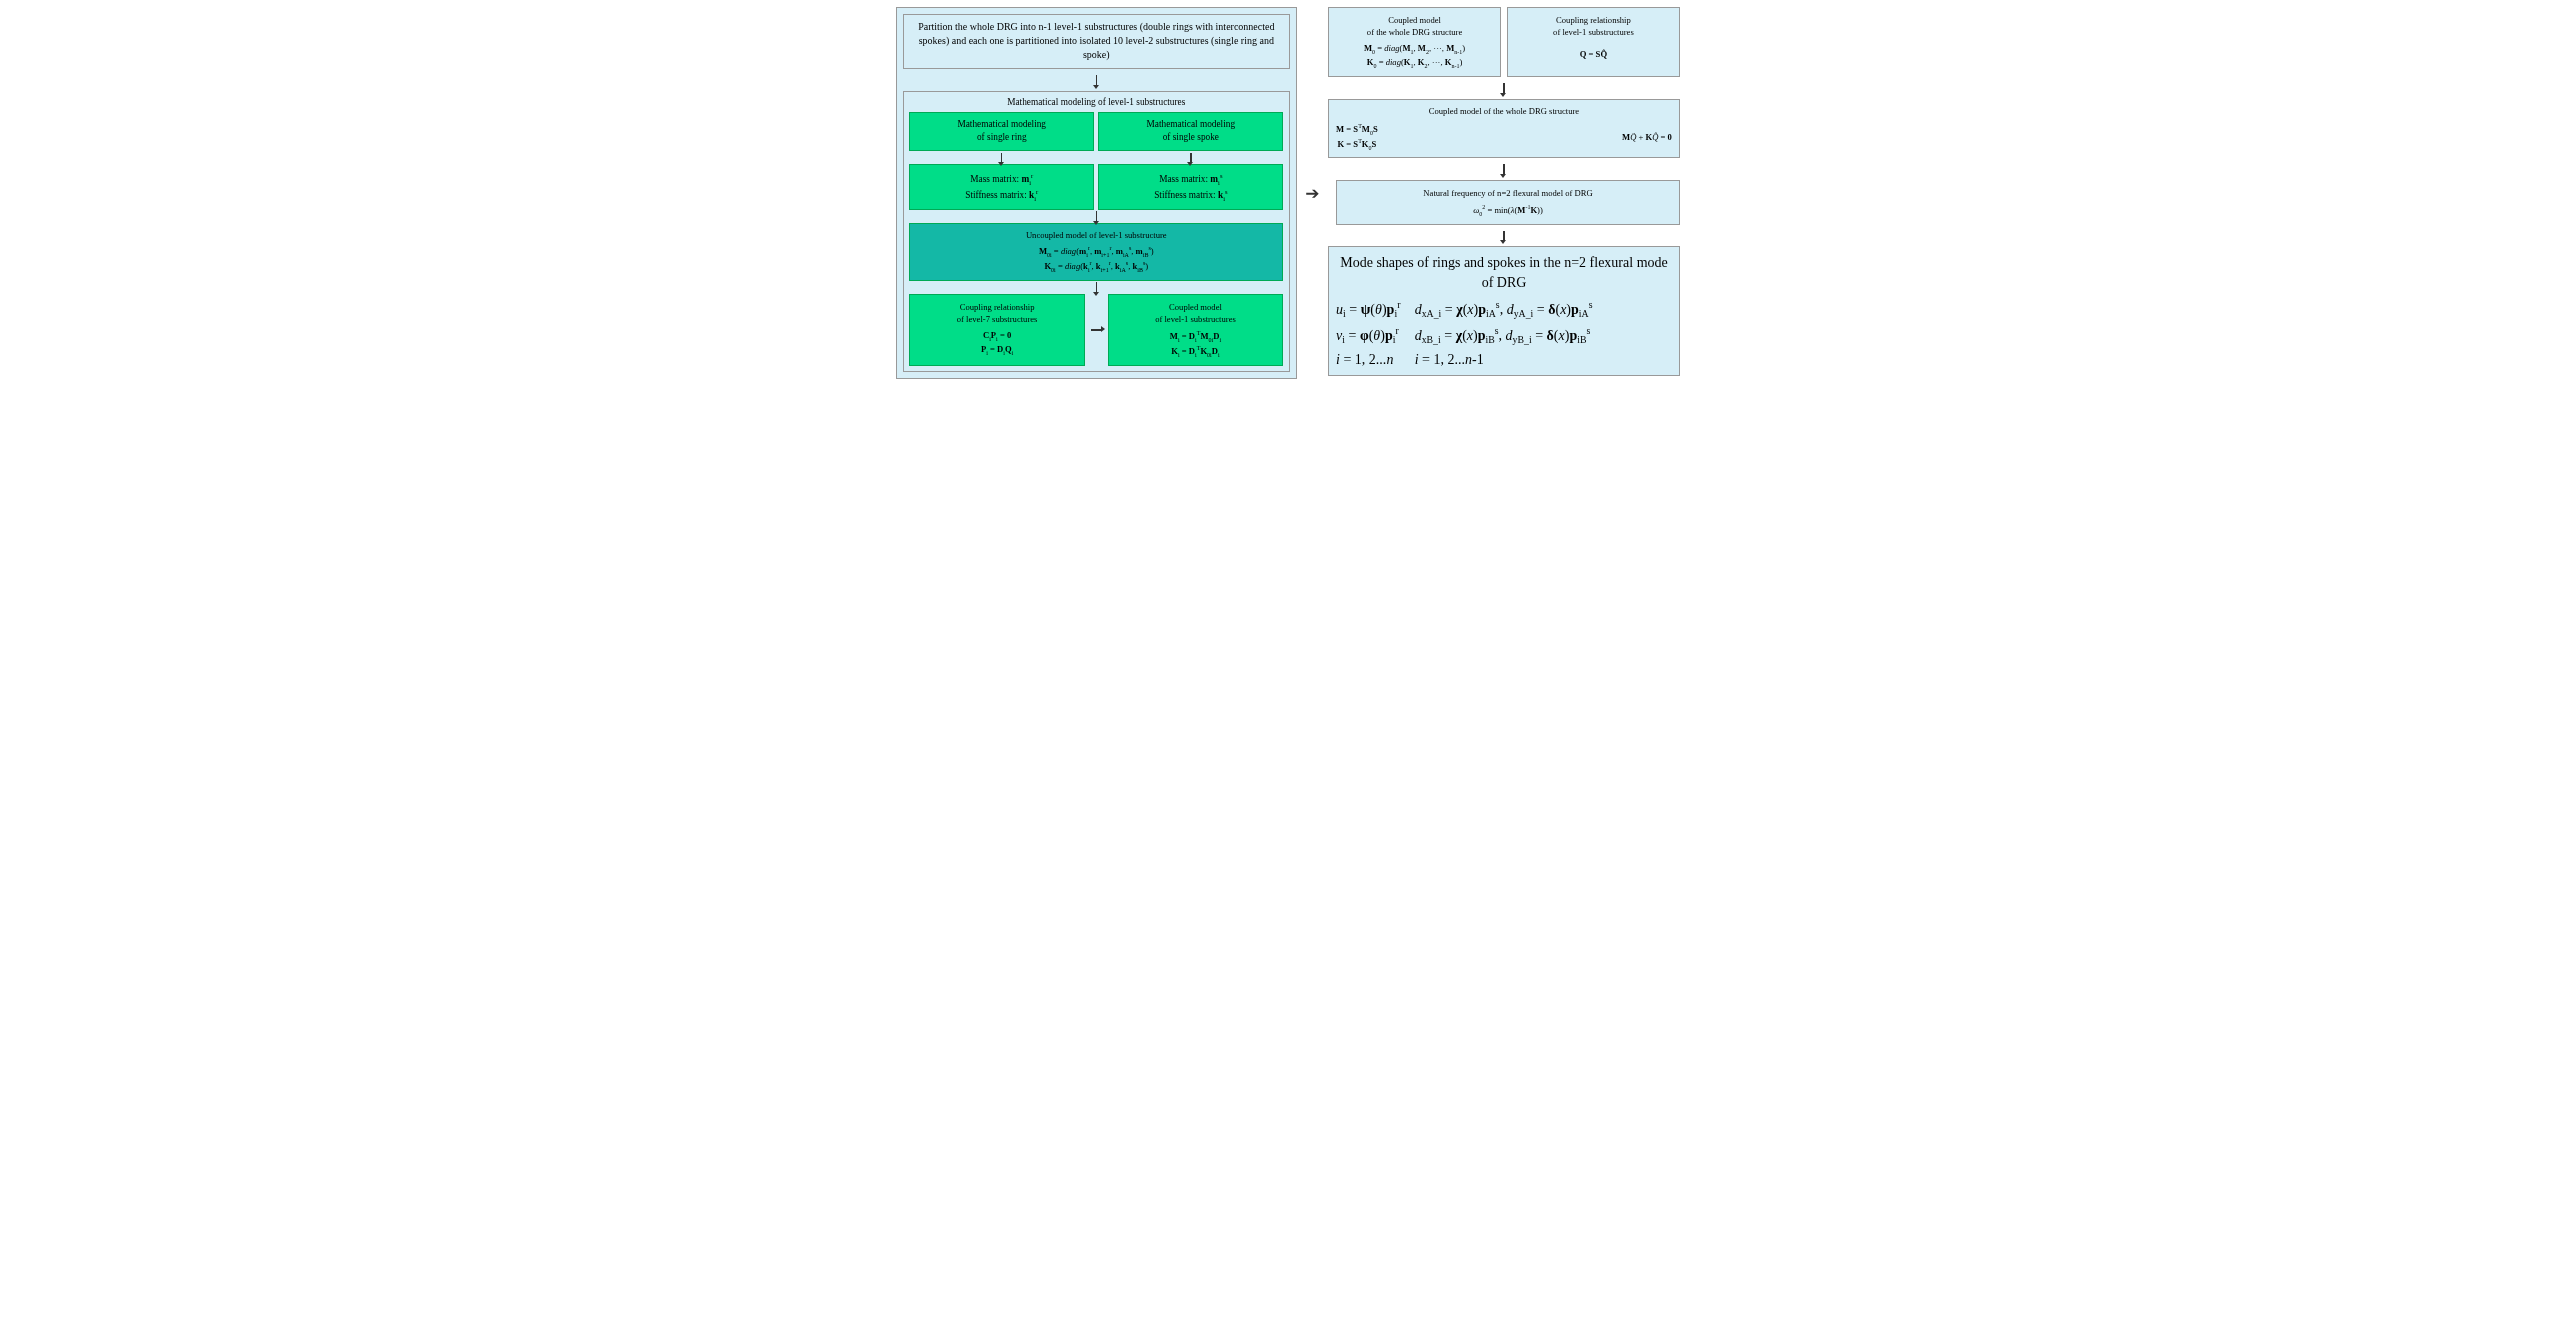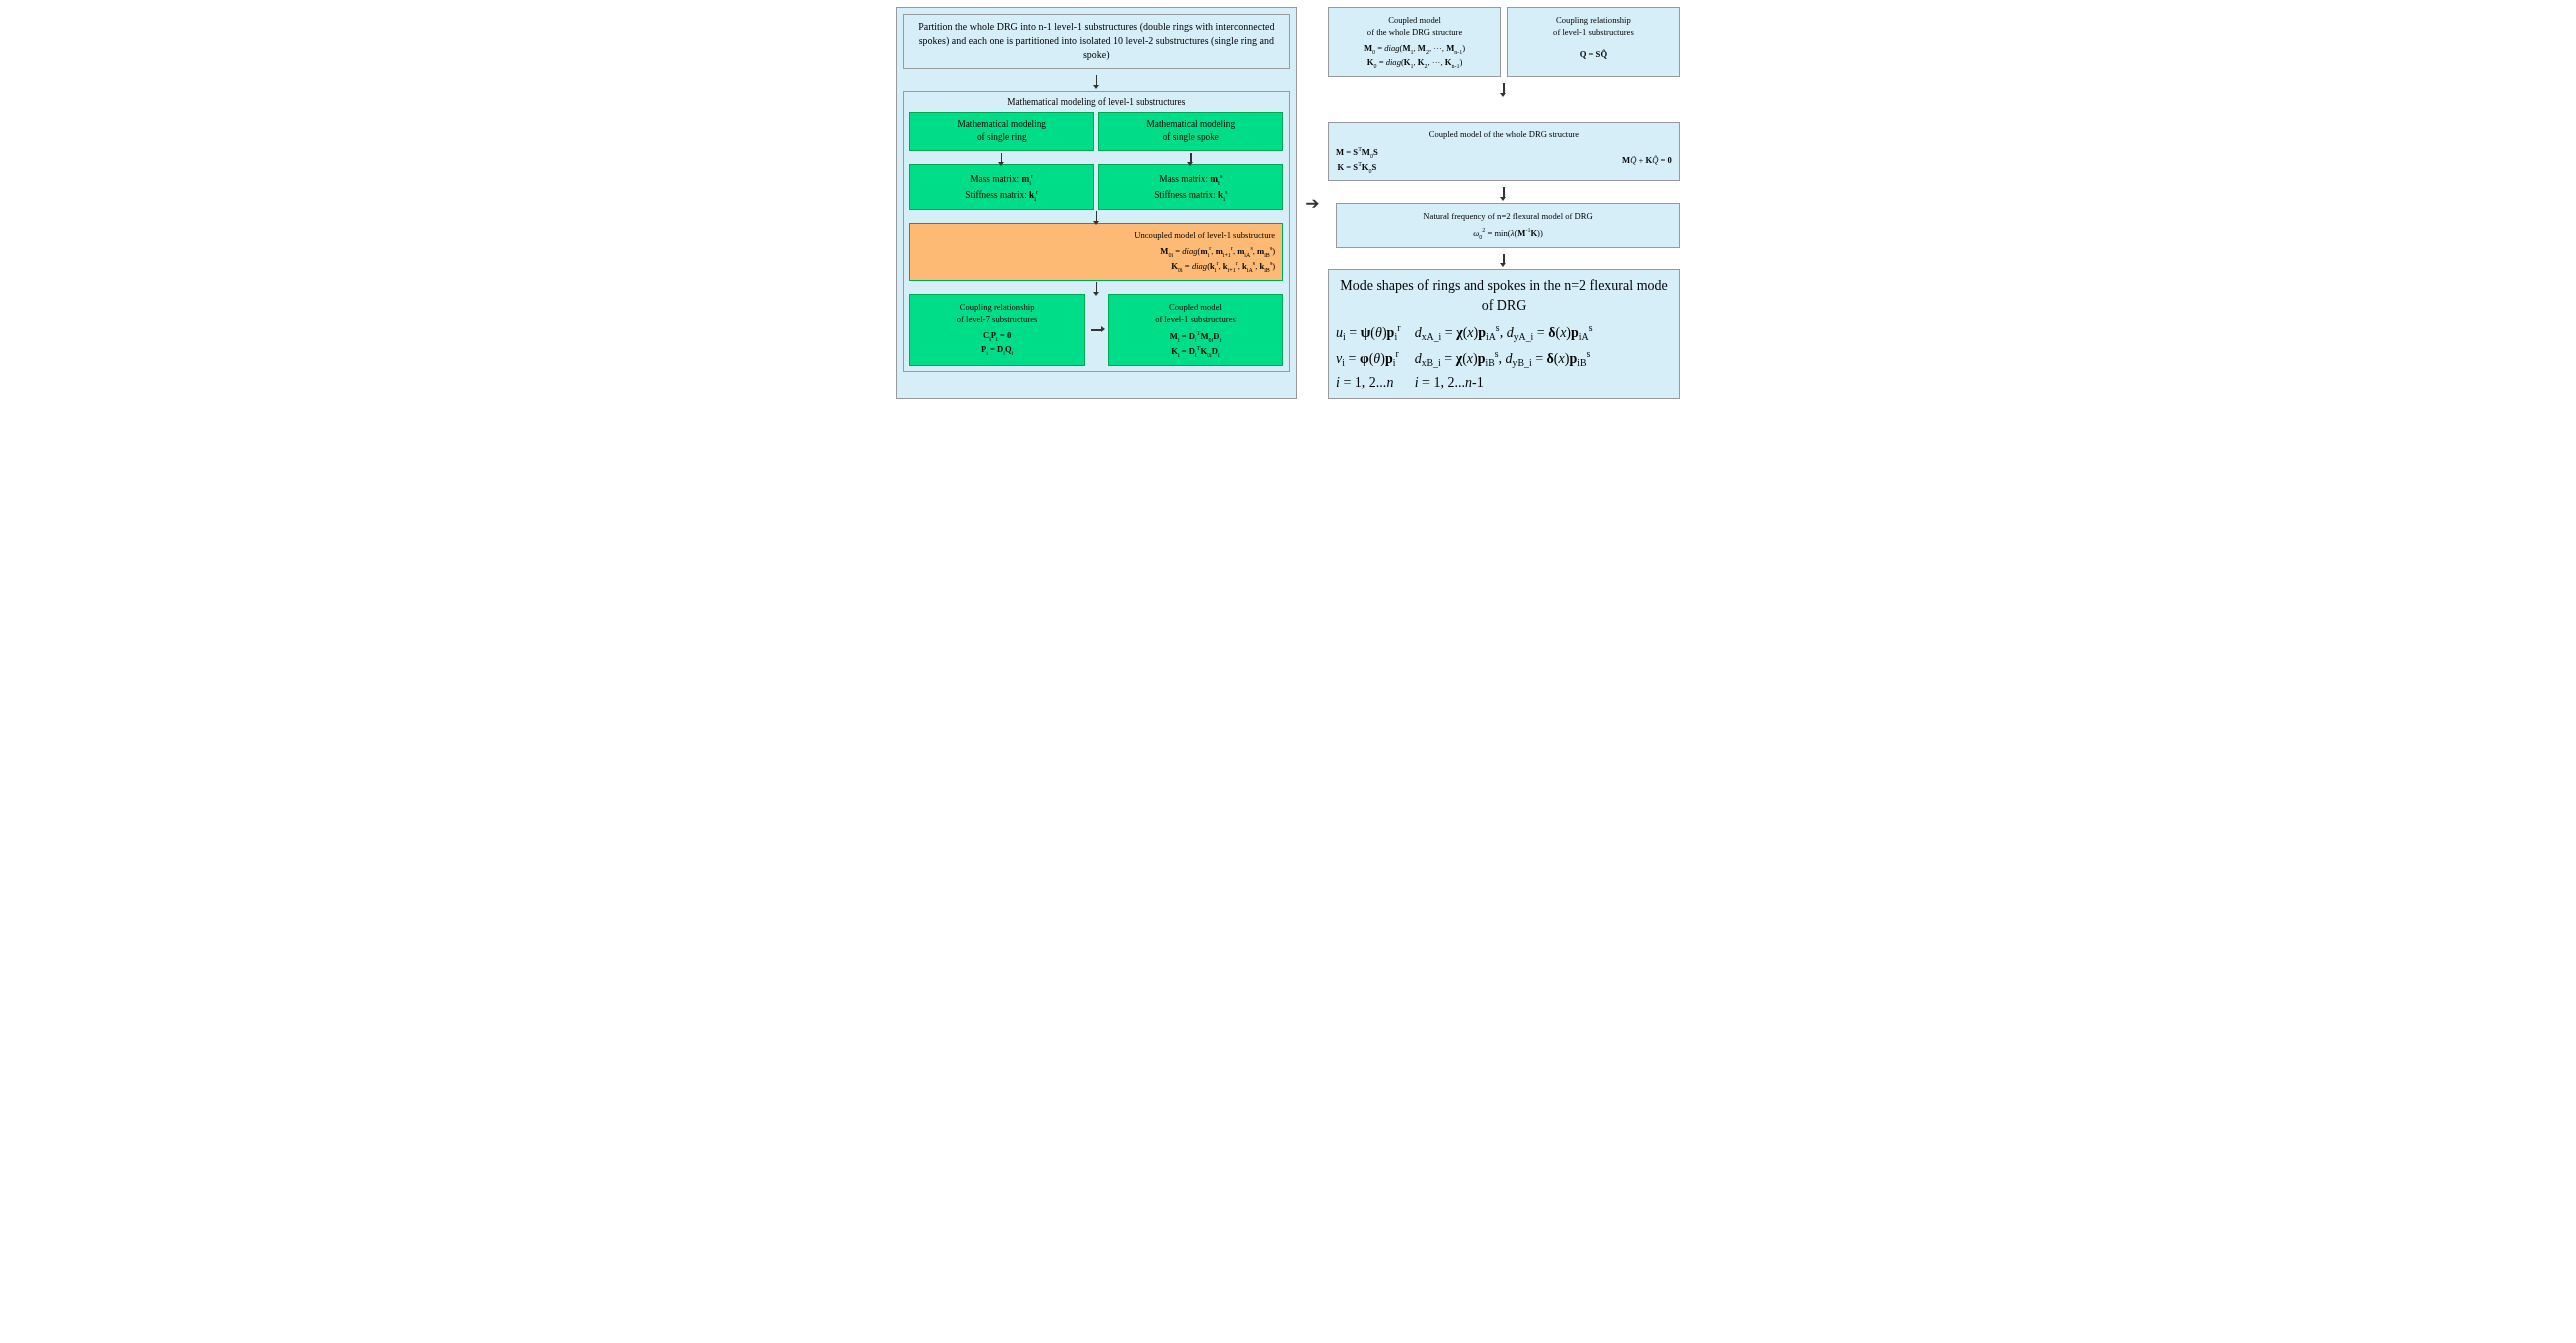--- a/index.html
+++ b/index.html
@@ -45,23 +45,23 @@
     .box-green {
       border: 1.4px solid #00aa55;
       background: #00dd88;
       padding: 5.7px 7.1px;
       text-align: center;
       line-height: 1.4;
       color: #000;
     }
     .box-green-dark {
       border: 1.4px solid #00aa55;
-      background: #fdba74;
+      background: #14b8a6;
       padding: 5.7px 7.1px;
-      text-align: right;
+      text-align: center;
       line-height: 1.4;
       color: #000;
     }
     
     .row-2col {
       display: flex;
       flex-direction: row;
       gap: 4.3px;
       align-items: flex-start;
     }
@@ -285,21 +285,21 @@
         <div style="margin-top:10px;">
           <span class="mathbf">Q</span> = <span class="mathbf">S</span><span class="mathbf">Q̂</span>
         </div>
       </div>
     </div>
 
     <div class="arrow-container">
       <div class="arrow-v"></div>
     </div>
 
-    <div class="box" style="font-size:8.6px;margin-top:23px;">
+    <div class="box" style="font-size:8.6px;">
       <div style="margin-bottom:4.3px;">Coupled model of the whole DRG structure</div>
       <div style="display:flex; justify-content:space-between; align-items:center;">
         <div>
           <div>
             <span class="mathbf">M</span> = <span class="mathbf">S</span><sup>T</sup><span class="mathbf">M</span><sub>0</sub><span class="mathbf">S</span>
           </div>
           <div>
             <span class="mathbf">K</span> = <span class="mathbf">S</span><sup>T</sup><span class="mathbf">K</span><sub>0</sub><span class="mathbf">S</span>
           </div>
         </div>

